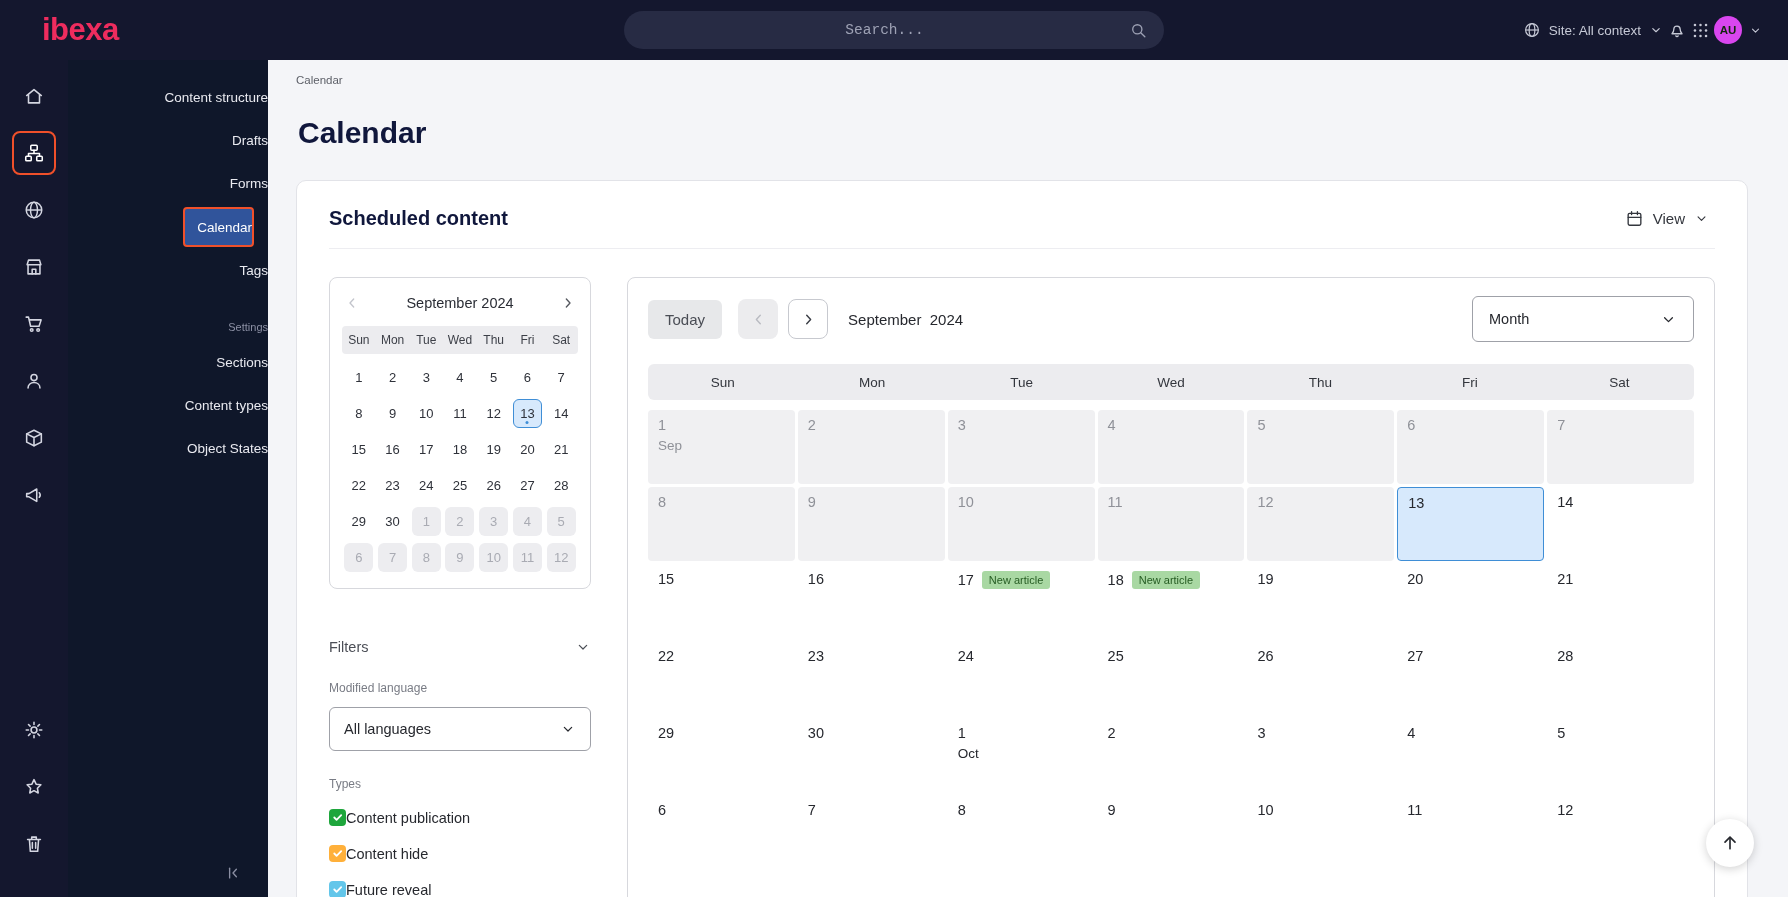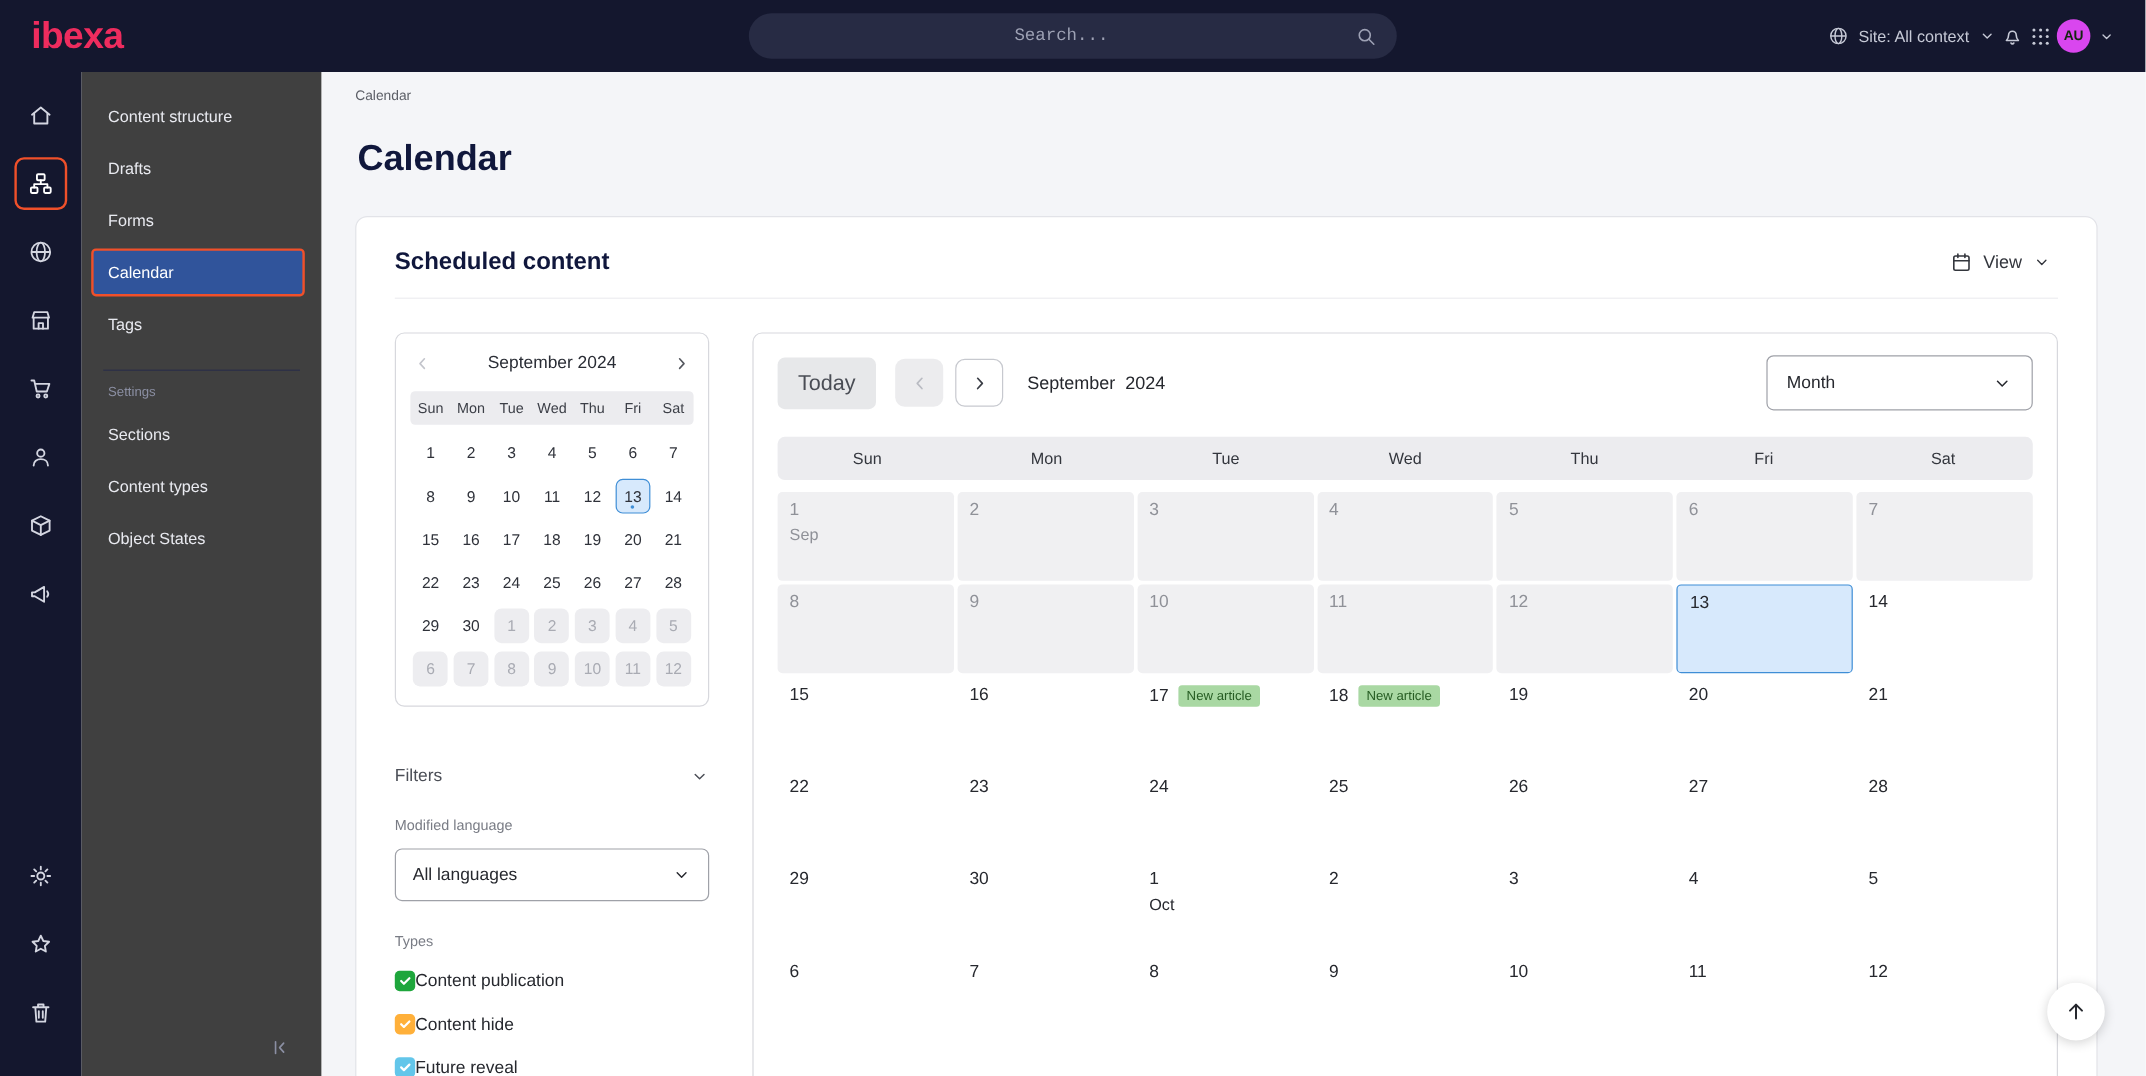--- a/index.html
+++ b/index.html
@@ -7,21 +7,21 @@
   body {
     width:1788px; height:897px; overflow:hidden;
     font-family:"Liberation Sans","DejaVu Sans",sans-serif;
     background:#f4f5f8; color:#26282e;
   }
   svg { display:block; }
   .app { width:1788px; height:897px; display:flex; flex-direction:column; }
 
   
   .topbar { flex:0 0 60px; height:60px; background:#14172e; display:flex; align-items:center; position:relative; z-index:5; }
-  .logo-area { width:268px; padding-left:26px; }
+  .logo-area { width:268px; padding-left:42px; }
   .logo { font-size:31px; font-weight:800; color:#ee2c5e; letter-spacing:-0.5px; cursor:pointer; }
   .search-wrap { position:absolute; left:50%; top:50%; transform:translate(-50%,-50%);
     width:540px; height:38px; background:#272b44; border-radius:19px;
     display:flex; align-items:center; padding:0 16px; }
   .search-input { flex:1; background:transparent; border:none; outline:none; color:#ec4899; font-size:14.5px; font-family:Liberation Mono, monospace;text-align:center; }
   .search-input::placeholder { color:#9da1b4; }
   .topbar-right { margin-left:auto; display:flex; align-items:center; gap:4px; padding-right:26px; color:#c6c9d6; }
   .site-context { display:flex; align-items:center; gap:8px; font-size:13.5px; cursor:pointer; color:#c6c9d6; }
   .tb-icon { cursor:pointer; color:#c6c9d6; }
   .avatar-wrap { display:flex; align-items:center; gap:7px; cursor:pointer; }
@@ -31,22 +31,22 @@
   
   .body-row { flex:1; display:flex; min-height:0; }
 
   .icon-rail { flex:0 0 68px; width:68px; background:#14172e; display:flex; flex-direction:column;
     align-items:center; padding:14px 0 18px; }
   .rail-item { width:44px; height:44px; margin-bottom:13px; border-radius:8px;
     display:flex; align-items:center; justify-content:center; color:#d4d6e1; cursor:pointer; }
   .rail-item.selected { border:2.5px solid #f0502a; color:#ffffff; }
   .rail-spacer { flex:1; }
 
-  .sidebar { flex:0 0 200px; width:200px; background:#404040; display:flex; flex-direction:column;
-    padding-top:16px; position:relative; }
+  .sidebar { flex:0 0 200px; width:200px; background:#0f172a; display:flex; flex-direction:column;
+    padding-top:16px; position:relative;align-items:flex-end; }
   .nav-item { height:43px; display:flex; align-items:center; padding-left:22px;
     color:#e9eaf0; font-size:13.5px; cursor:pointer; }
   .nav-item.selected { background:#30549b; border:2px solid #f0502a; border-radius:4px;
     margin:2px 14px 2px 8px; padding-left:12px; height:40px; color:#ffffff; }
   .sidebar-divider { border-top:1px solid #2b2f49; margin:16px 18px 10px; }
   .settings-label { padding-left:22px; font-size:11px; color:#8b8fa3; margin:2px 0 8px; }
   .collapse-btn { position:absolute; bottom:14px; right:20px; color:#8b8fa3; cursor:pointer; background:none; border:none; }
 
   
   .main { flex:1; background:#f4f5f8; position:relative; overflow:hidden; padding:14px 40px 0 28px; }
@@ -89,21 +89,21 @@
   .types-list { margin-top:18px; }
   .type-row { display:flex; align-items:center; margin-bottom:19px; cursor:pointer; }
   .type-checkbox { width:17px; height:17px; border-radius:4px; display:flex; align-items:center; justify-content:center; flex:0 0 17px; }
   .type-checkbox svg { width:11px; height:11px; }
   .type-label { font-size:14.5px; color:#26282e; }
 
   
   .cal-panel { flex:1; border:1px solid #d7d8dd; border-radius:8px; padding:18px 20px; background:#fff; min-height:640px; }
   .cal-toolbar { display:flex; align-items:center; }
   .today-btn { background:#e7e8ea; color:#4a4d55; border:none; border-radius:6px;
-    padding:11px 17px; font-size:18px; font-family:inherit; cursor:pointer; }
+    padding:11px 17px; font-size:15px; font-family:inherit; cursor:pointer; }
   .nav-sq { width:40px; height:40px; border-radius:8px; display:flex; align-items:center; justify-content:center;
     cursor:pointer; background:#ececee; border:none; }
   .nav-sq.prev { color:#b9bbc2; margin-left:16px; }
   .nav-sq.next { background:#ffffff; border:1px solid #c7c9cf; color:#3a3d45; margin-left:10px; }
   .cal-month-label { margin-left:20px; font-size:15px; color:#26282e; white-space:pre; }
   .toolbar-spacer { flex:1; }
   .month-select { width:222px; height:46px; border:1px solid #9fa1a8; border-radius:6px; background:#fff;
     display:flex; align-items:center; justify-content:space-between; padding:0 16px;
     font-size:14.5px; color:#26282e; cursor:pointer; }
 

